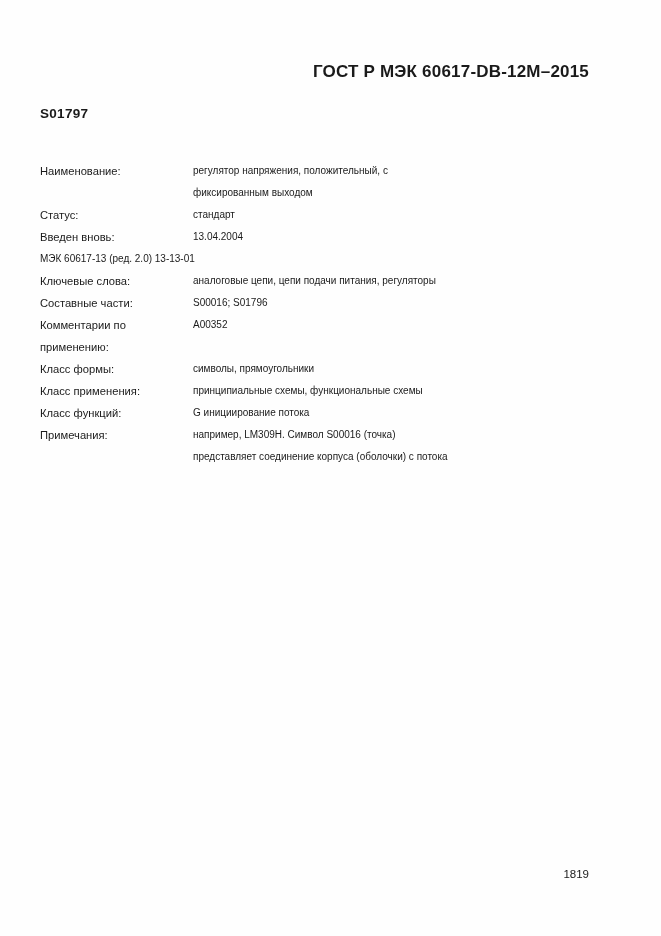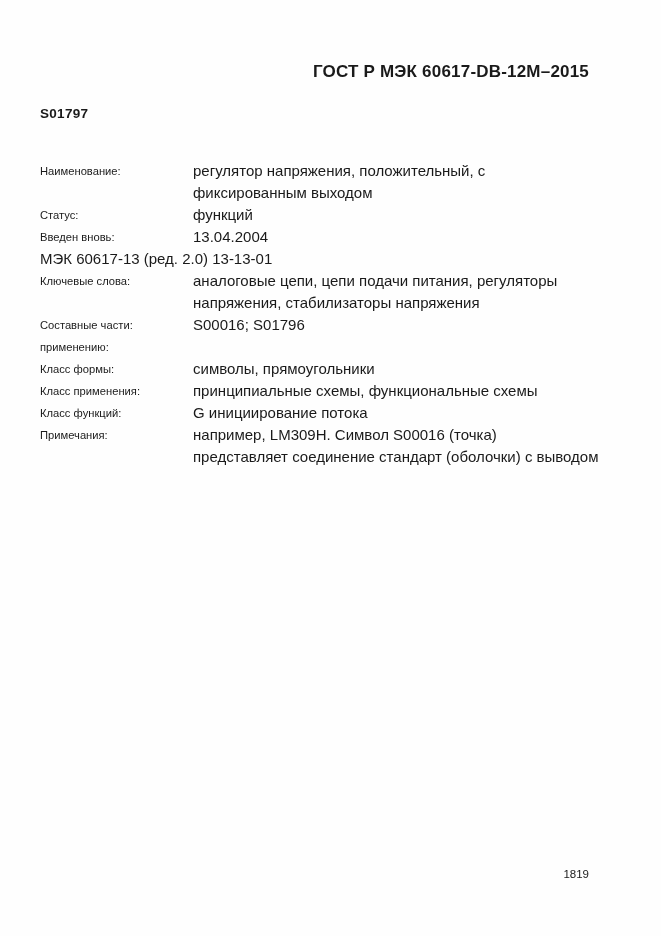--- a/index.html
+++ b/index.html
@@ -66,21 +66,21 @@
     min-height: 22px;
   }
   .prop-label {
     flex: 0 0 153px;
     font-size: 11.2px;
     line-height: 22px;
     white-space: nowrap;
   }
   .prop-values {
     flex: 1 1 auto;
-    font-size: 15px;
+    font-size: 10px;
     line-height: 22px;
   }
   .prop-values .val-line {
     display: block;
     white-space: nowrap;
   }
   .prop-label.cont {
     line-height: 22px;
   }
 
@@ -106,45 +106,50 @@
       <div class="prop-row">
         <div class="prop-label">Наименование:</div>
         <div class="prop-values">
           <span class="val-line">регулятор напряжения, положительный, с</span>
           <span class="val-line">фиксированным выходом</span>
         </div>
       </div>
       <div class="prop-row">
         <div class="prop-label">Статус:</div>
         <div class="prop-values">
-          <span class="val-line">функций</span>
+          <span class="val-line">стандарт</span>
         </div>
       </div>
       <div class="prop-row">
         <div class="prop-label">Введен вновь:</div>
         <div class="prop-values">
           <span class="val-line">13.04.2004</span>
         </div>
       </div>
       <div class="prop-row">
         <div class="prop-values">
           <span class="val-line">МЭК 60617-13 (ред. 2.0) 13-13-01</span>
         </div>
       </div>
       <div class="prop-row">
         <div class="prop-label">Ключевые слова:</div>
         <div class="prop-values">
           <span class="val-line">аналоговые цепи, цепи подачи питания, регуляторы</span>
-          <span class="val-line">напряжения, стабилизаторы напряжения</span>
         </div>
       </div>
       <div class="prop-row">
         <div class="prop-label">Составные части:</div>
         <div class="prop-values">
           <span class="val-line">S00016; S01796</span>
+        </div>
+      </div>
+      <div class="prop-row">
+        <div class="prop-label">Комментарии по</div>
+        <div class="prop-values">
+          <span class="val-line">A00352</span>
         </div>
       </div>
       <div class="prop-row">
         <div class="prop-label cont">применению:</div>
         <div class="prop-values"></div>
       </div>
       <div class="prop-row">
         <div class="prop-label">Класс формы:</div>
         <div class="prop-values">
           <span class="val-line">символы, прямоугольники</span>
@@ -159,20 +164,20 @@
       <div class="prop-row">
         <div class="prop-label">Класс функций:</div>
         <div class="prop-values">
           <span class="val-line">G инициирование потока</span>
         </div>
       </div>
       <div class="prop-row">
         <div class="prop-label">Примечания:</div>
         <div class="prop-values">
           <span class="val-line">например, LM309H. Символ  S00016 (точка)</span>
-          <span class="val-line">представляет соединение стандарт (оболочки) с выводом</span>
+          <span class="val-line">представляет соединение корпуса (оболочки) с потока</span>
         </div>
       </div>
     </div>
 
   <div class="page-number">1819</div>
 
 </div>
 
 </body></html>

